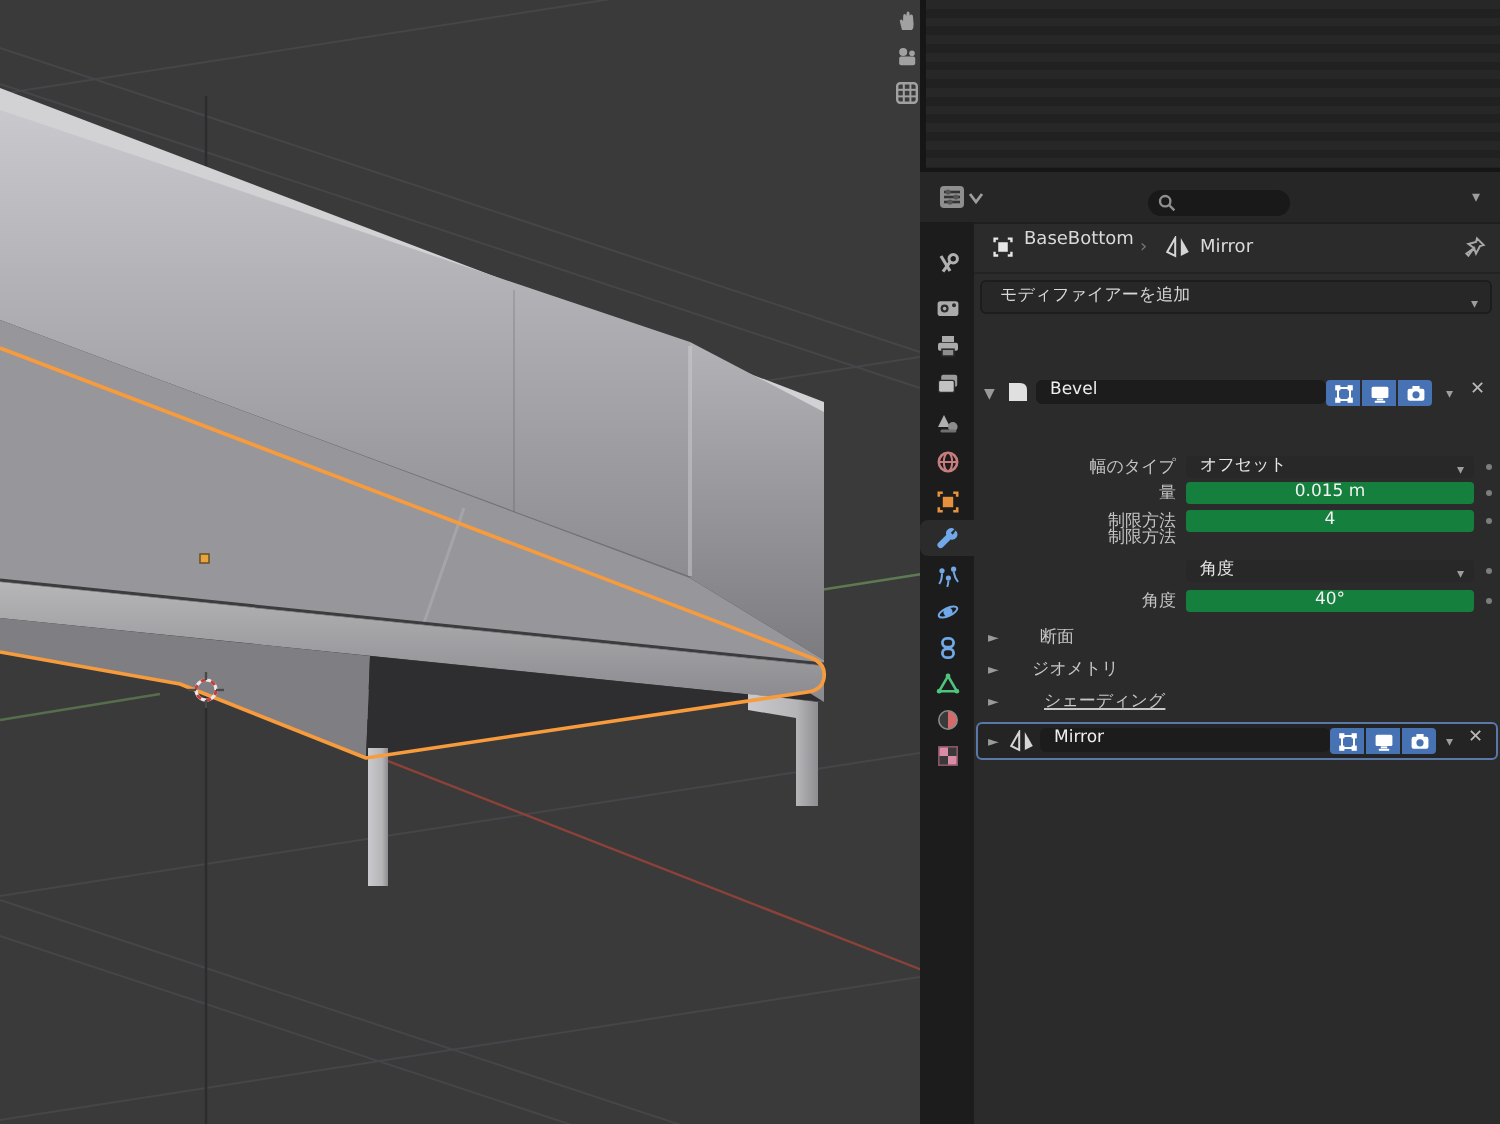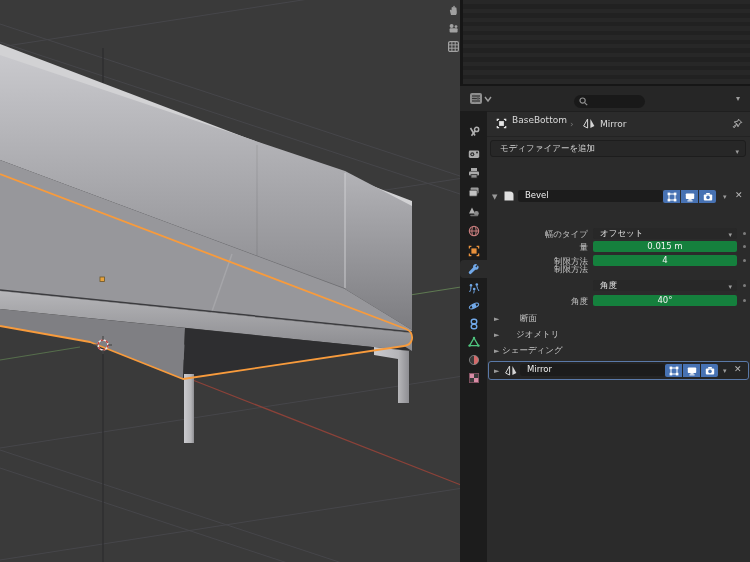--- a/index.html
+++ b/index.html
@@ -370,21 +370,21 @@
         <div class="field numfield" style="left:106px;top:136px;width:144px;">
           <span>40°</span>
         </div>
         <div class="dot" style="left:256px;top:140px;"></div>
 
         <span class="arrow" style="left:7px;top:156px;">►</span>
         <span class="subpanel-label" style="left:33px;top:154px;">断面</span>
         <span class="arrow" style="left:7px;top:172px;">►</span>
         <span class="subpanel-label" style="left:17px;top:170px;margin-left:12px;">ジオメトリ</span>
         <span class="arrow" style="left:7px;top:188px;">►</span>
-        <span class="subpanel-label" style="left:15px;top:186px;">シェーディング</span>
+        <span class="subpanel-label" style="left:35px;top:186px;text-decoration:underline;">シェーディング</span>
       </div>
 
       <div id="mirror-box" class="abs" style="left:1px;top:250px;width:259px;height:17px;">
         <span class="arrow" style="left:5px;top:5px;">►</span>
         <svg class="abs" style="left:16px;top:3px;" width="12" height="11" viewBox="0 0 12 11">
           <path d="M4.6,1 L4.6,10 L0.6,8 Z" fill="none" stroke="#d5d5d5" stroke-width="1"></path>
           <path d="M7.4,1 L7.4,10 L11.4,8 Z" fill="#d5d5d5"></path>
         </svg>
         <div class="field namefield" style="left:31px;top:2px;width:138px;height:12px;">
           <span>Mirror</span>

